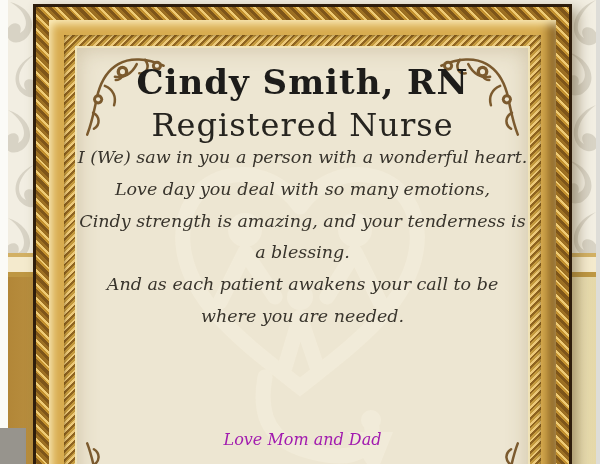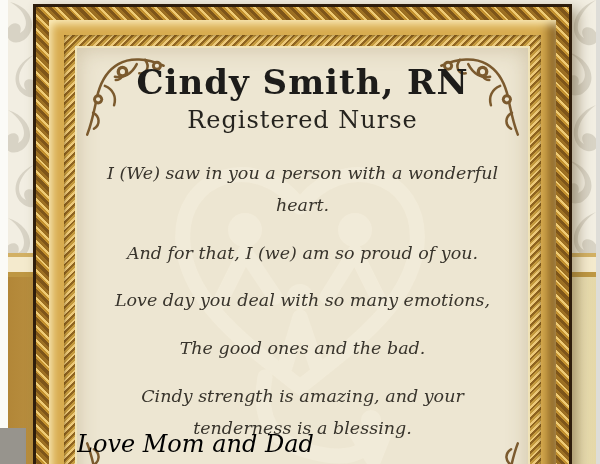--- a/index.html
+++ b/index.html
@@ -45,27 +45,27 @@
   .flourish.tl{left:6px;top:6px;}
   .flourish.tr{right:6px;top:6px;transform:scaleX(-1);}
   .flourish.bl{left:6px;bottom:-4px;transform:scaleY(-1);}
   .flourish.br{right:6px;bottom:-4px;transform:scale(-1,-1);}
   .title{
     position:absolute;top:14px;left:0;right:0;margin:0;text-align:center;
     font-size:34px;font-weight:700;letter-spacing:1px;color:#1D1C1A;
   }
   .subtitle{
     position:absolute;top:58px;left:0;right:0;margin:0;text-align:center;
-    font-size:24px;font-weight:400;letter-spacing:1px;color:#26241F;
+    font-size:32px;font-weight:400;letter-spacing:1px;color:#26241F;
   }
   .poem{position:absolute;top:94px;left:0;right:0;text-align:center;}
-  .poem p{margin:16px;line-height:31.8px;font-style:italic;font-size:17.5px;color:#38342C;}
+  .poem p{margin:0;line-height:31.8px;font-style:italic;font-size:17.5px;color:#38342C;}
   .signature{
-    position:absolute;top:382px;left:0;right:0;text-align:left;
-    font-style:italic;font-size:24px;color:#000000;
+    position:absolute;top:382px;left:0;right:0;text-align:center;
+    font-style:italic;font-size:16px;color:#a21caf;
   }
 </style>
 </head>
 <body>
 
 <div class="scene">
 
   <div class="wall">
     <svg class="damask left" viewBox="0 0 36 260">
       <g fill="#D8D3C5">
@@ -193,23 +193,21 @@
                   <circle cx="18" cy="54" r="6"></circle>
                     <circle cx="18" cy="54" r="2.5" fill="#EDE6D2"></circle>
                 </g>
               </svg>
 
               <h1 class="title">Cindy Smith, RN</h1>
               <h2 class="subtitle">Registered Nurse</h2>
 
               <div class="poem">
                 <p>I (We) saw in you a person with a wonderful heart.</p>
-                <p>And for that, I (we) am so proud of you.</p>
                 <p>Love day you deal with so many emotions,</p>
-                <p>The good ones and the bad.</p>
                 <p>Cindy strength is amazing, and your tenderness is a blessing.</p>
                 <p>And as each patient awakens your call to be where you are needed.</p>
 
               </div>
 
               <div class="signature">Love Mom and Dad</div>
 
             </div>
           </div>
         </div>

